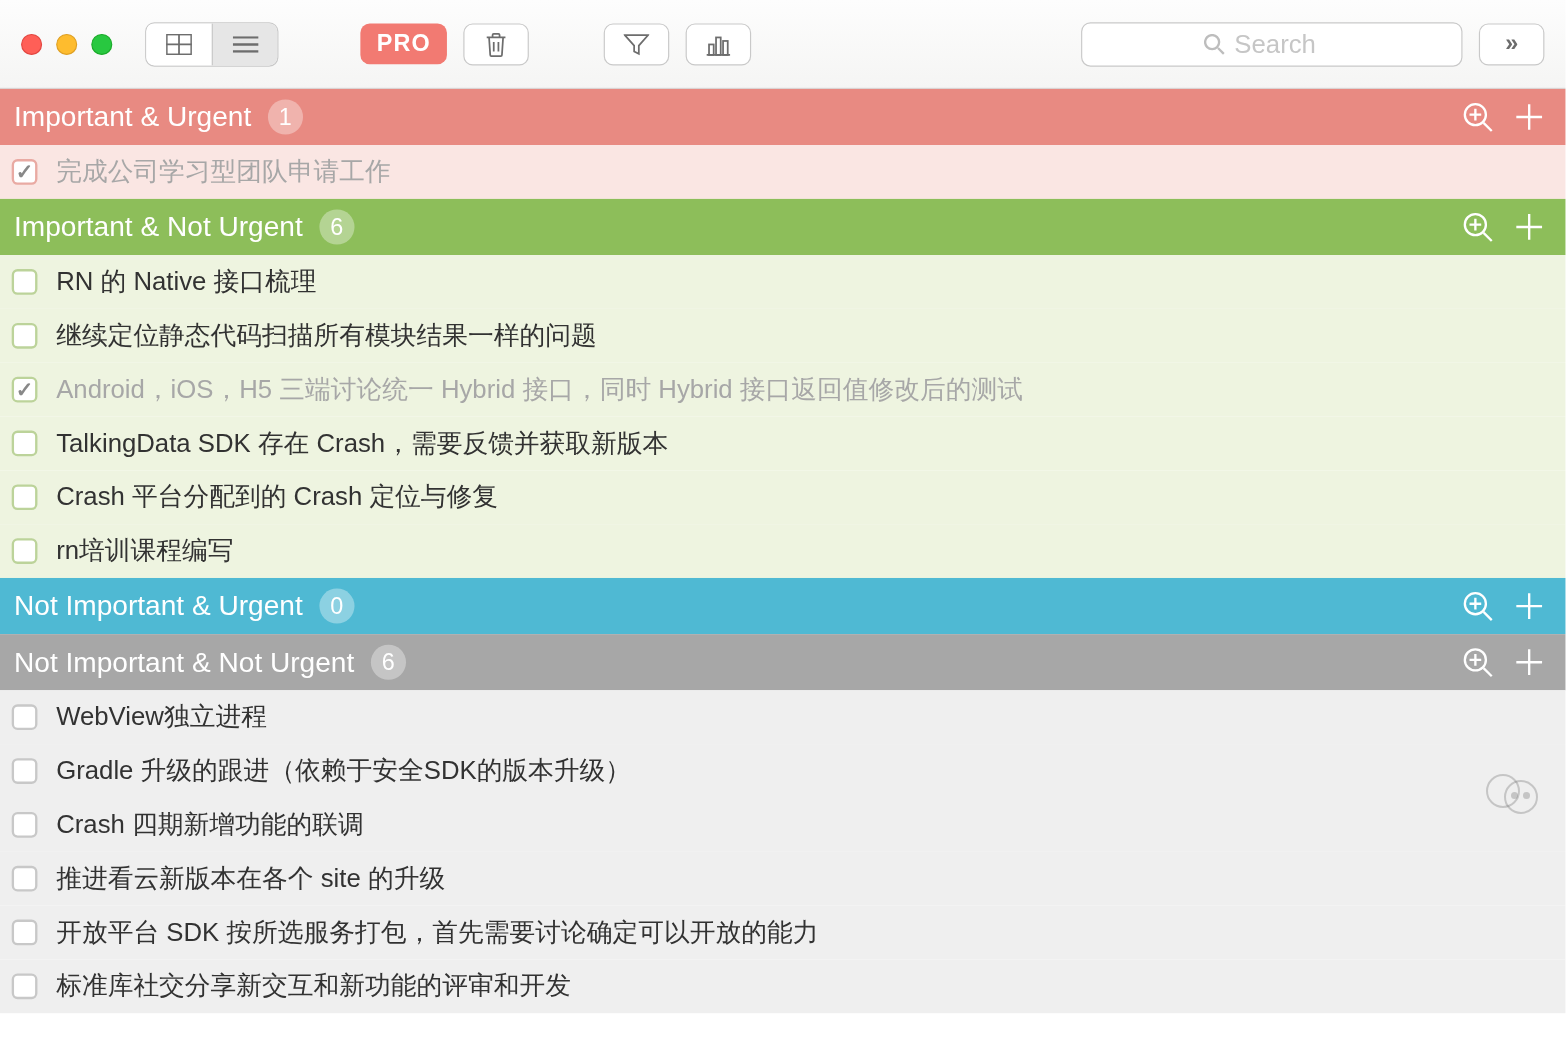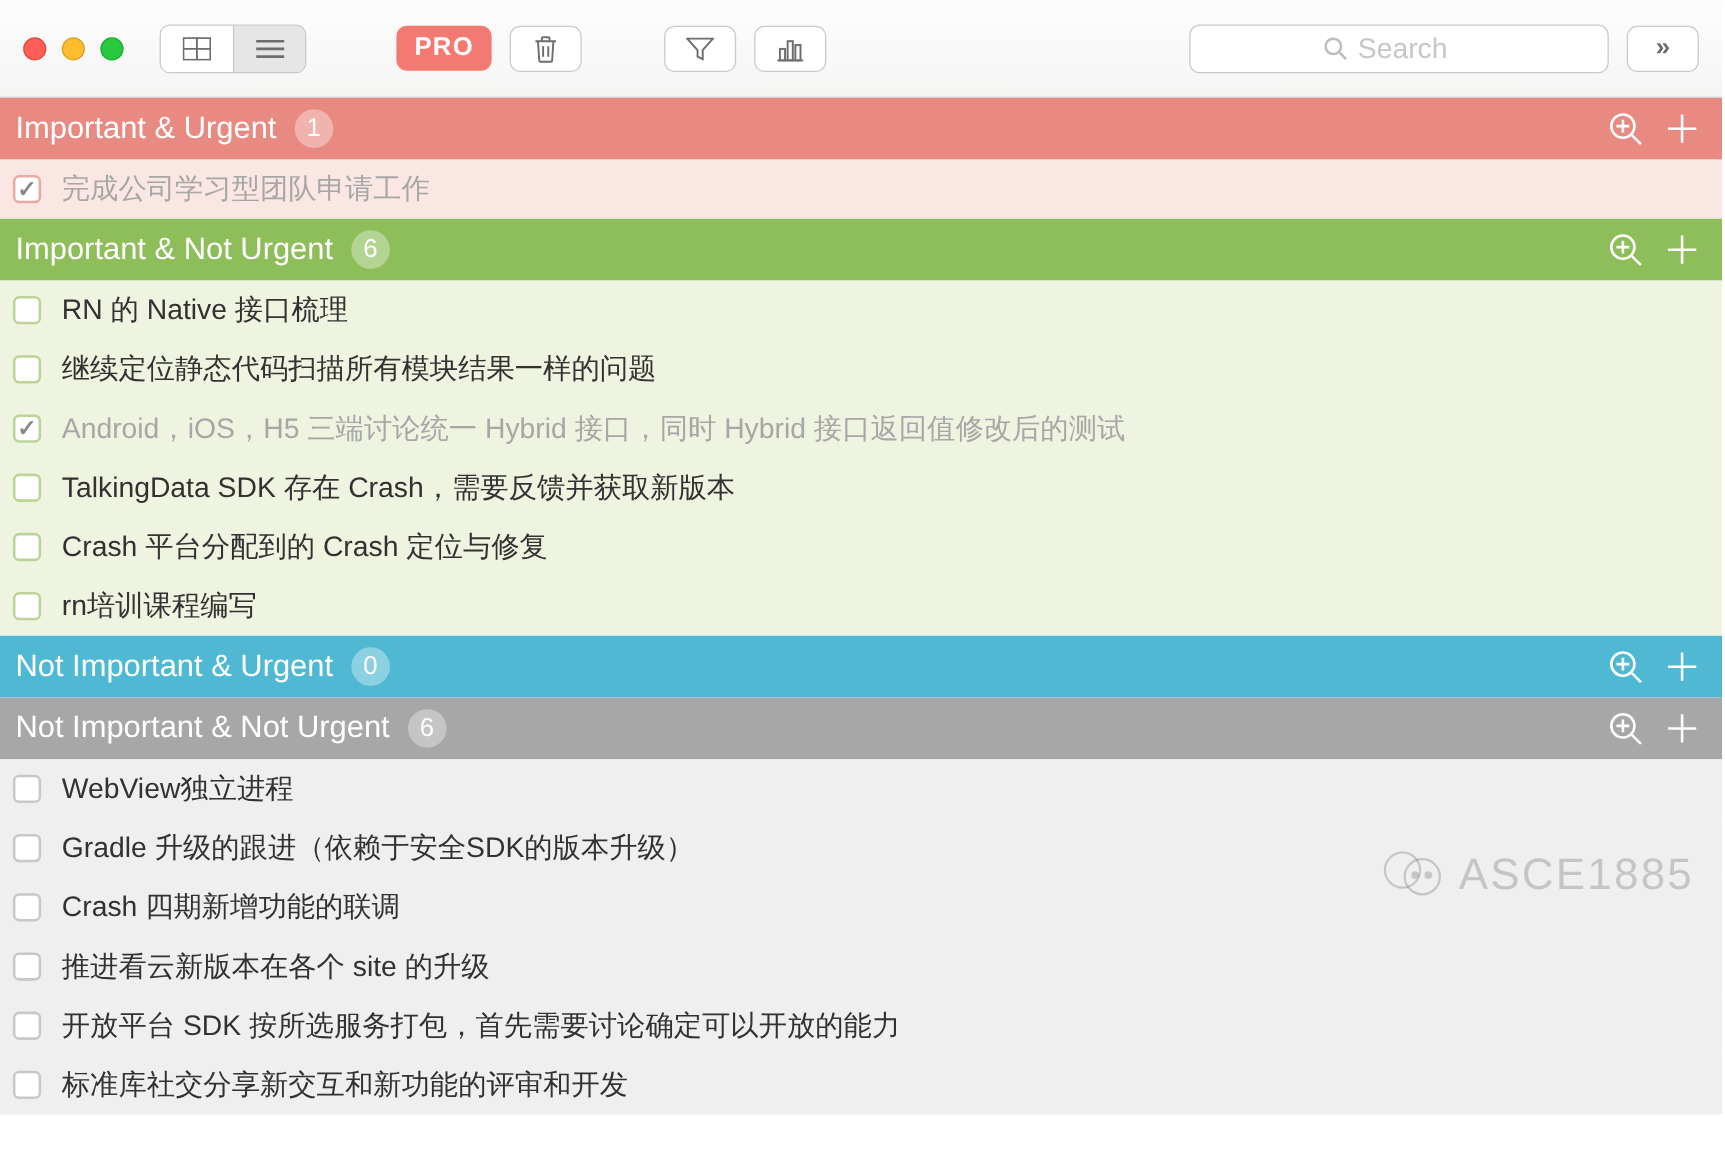--- a/index.html
+++ b/index.html
@@ -370,14 +370,13 @@
 
 </div>
 
 <div class="watermark">
   <span class="wm-icon">
     <span class="bubble b1"></span>
       <span class="bubble b2"></span>
     <span class="eye e1"></span>
       <span class="eye e2"></span>
   </span>
-  <span>ASCE1885</span>
 </div>
 
 </body></html>

